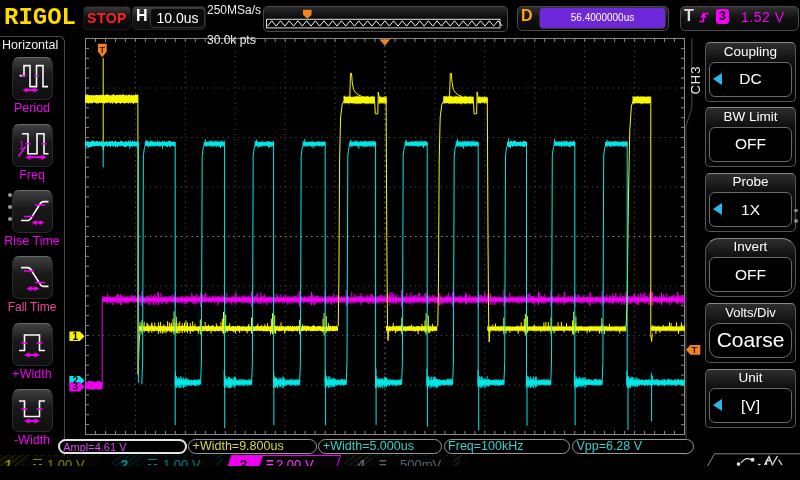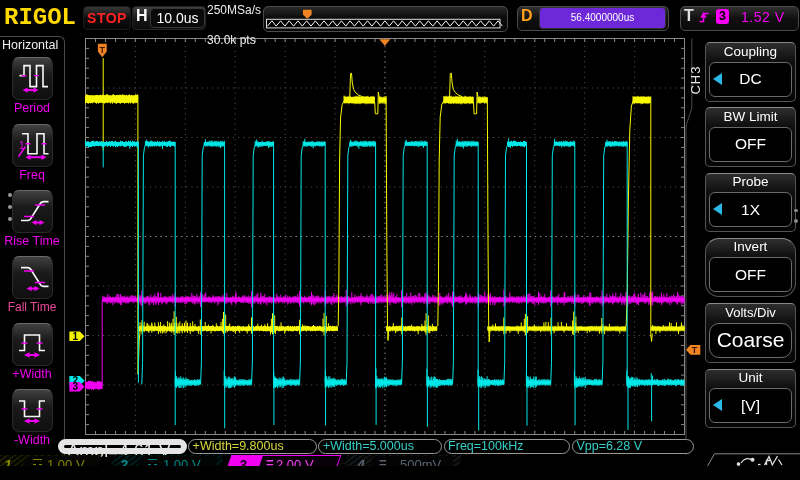--- a/index.html
+++ b/index.html
@@ -138,21 +138,21 @@
     <div style="position:absolute;left:705px;top:303.2px;width:89px;height:57.5px;border-radius:5px;border:1px solid #555;border-top-color:#888;background:linear-gradient(#2e2e2e,#101010 30%,#050505)">
       <div style="color:#fff;font-size:13px;text-align:center;margin-top:0.5px">Volts/Div</div>
       <div style="position:absolute;left:3px;right:3px;top:18.5px;height:33px;border:1.5px solid #6a6a6a;border-radius:10px;background:#000;color:#fff;font-size:21px;display:flex;align-items:center;justify-content:center">Coarse</div>
     </div>
     <div style="position:absolute;left:705px;top:368.5px;width:89px;height:57.5px;border-radius:5px;border:1px solid #555;border-top-color:#888;background:linear-gradient(#2e2e2e,#101010 30%,#050505)">
       <div style="color:#fff;font-size:13.5px;text-align:center;margin-top:0.5px">Unit</div>
       <div style="position:absolute;left:3px;right:3px;top:18.5px;height:33px;border:1.5px solid #6a6a6a;border-radius:6px;background:#000;color:#fff;font-size:15.5px;display:flex;align-items:center;justify-content:center">[V]<div style="position:absolute;left:3px;top:10px;width:0;height:0;border-top:6px solid transparent;border-bottom:6px solid transparent;border-right:9px solid #2cb8e8"></div></div>
     </div>
     <div style="position:absolute;left:794px;top:208.5px;width:3.5px;height:3.5px;border-radius:2px;background:#888"></div>
     <div style="position:absolute;left:794px;top:219px;width:3.5px;height:3.5px;border-radius:2px;background:#888"></div>
-    <div style="position:absolute;left:57.7px;top:438.6px;width:128.9px;height:15px;border-radius:8px;border:6px solid #e5e5e5;background:#000;color:#e5e5e5;font-size:18px;line-height:13.5px;padding-left:3.5px;box-sizing:border-box;white-space:nowrap">Ampl=4.61 V</div>
+    <div style="position:absolute;left:57.7px;top:438.6px;width:128.9px;height:15px;border-radius:8px;border:2px solid #e5e5e5;background:#000;color:#d946ef;font-size:11px;line-height:13.5px;padding-left:3.5px;box-sizing:border-box;white-space:nowrap">Ampl=4.61 V</div>
     <div style="position:absolute;left:188.1px;top:438.6px;width:128.9px;height:15px;border-radius:8px;border:1px solid #989898;background:#000;color:#d8d840;font-size:12.5px;line-height:13.5px;padding-left:3.5px;box-sizing:border-box;white-space:nowrap">+Width=9.800us</div>
     <div style="position:absolute;left:318.4px;top:438.6px;width:123.9px;height:15px;border-radius:8px;border:1px solid #989898;background:#000;color:#35d0c8;font-size:12.5px;line-height:13.5px;padding-left:3.5px;box-sizing:border-box;white-space:nowrap">+Width=5.000us</div>
     <div style="position:absolute;left:443.6px;top:438.6px;width:126.7px;height:15px;border-radius:8px;border:1px solid #989898;background:#000;color:#35d0c8;font-size:12.5px;line-height:13.5px;padding-left:3.5px;box-sizing:border-box;white-space:nowrap">Freq=100kHz</div>
     <div style="position:absolute;left:571.9px;top:438.6px;width:122.6px;height:15px;border-radius:8px;border:1px solid #989898;background:#000;color:#35d0c8;font-size:12.5px;line-height:13.5px;padding-left:3.5px;box-sizing:border-box;white-space:nowrap">Vpp=6.28 V</div>
     <div style="position:absolute;left:-10px;top:454.5px;width:109px;height:13.5px;transform:skewX(-19deg);background:repeating-linear-gradient(135deg,#1d1d00 0 2px,#060600 2px 5px)"></div>
     <div style="position:absolute;left:112px;top:454.5px;width:110px;height:13.5px;transform:skewX(-19deg);background:repeating-linear-gradient(135deg,#001d1d 0 2px,#000606 2px 5px)"></div>
     <div style="position:absolute;left:229px;top:454.5px;width:110px;height:13.5px;transform:skewX(-19deg);border:1px solid #f000f0;background:#0a000a;box-sizing:border-box"></div>
     <div style="position:absolute;left:230px;top:455px;width:31px;height:12.5px;transform:skewX(-19deg);background:#f000f0"></div>
     <div style="position:absolute;left:345px;top:454.5px;width:115px;height:13.5px;transform:skewX(-19deg);background:repeating-linear-gradient(135deg,#15171a 0 2px,#050606 2px 5px)"></div>
     <div style="position:absolute;left:24px;top:455.5px;width:76px;height:12px;transform:skewX(-19deg);background:#050503;border-radius:4px"></div>

